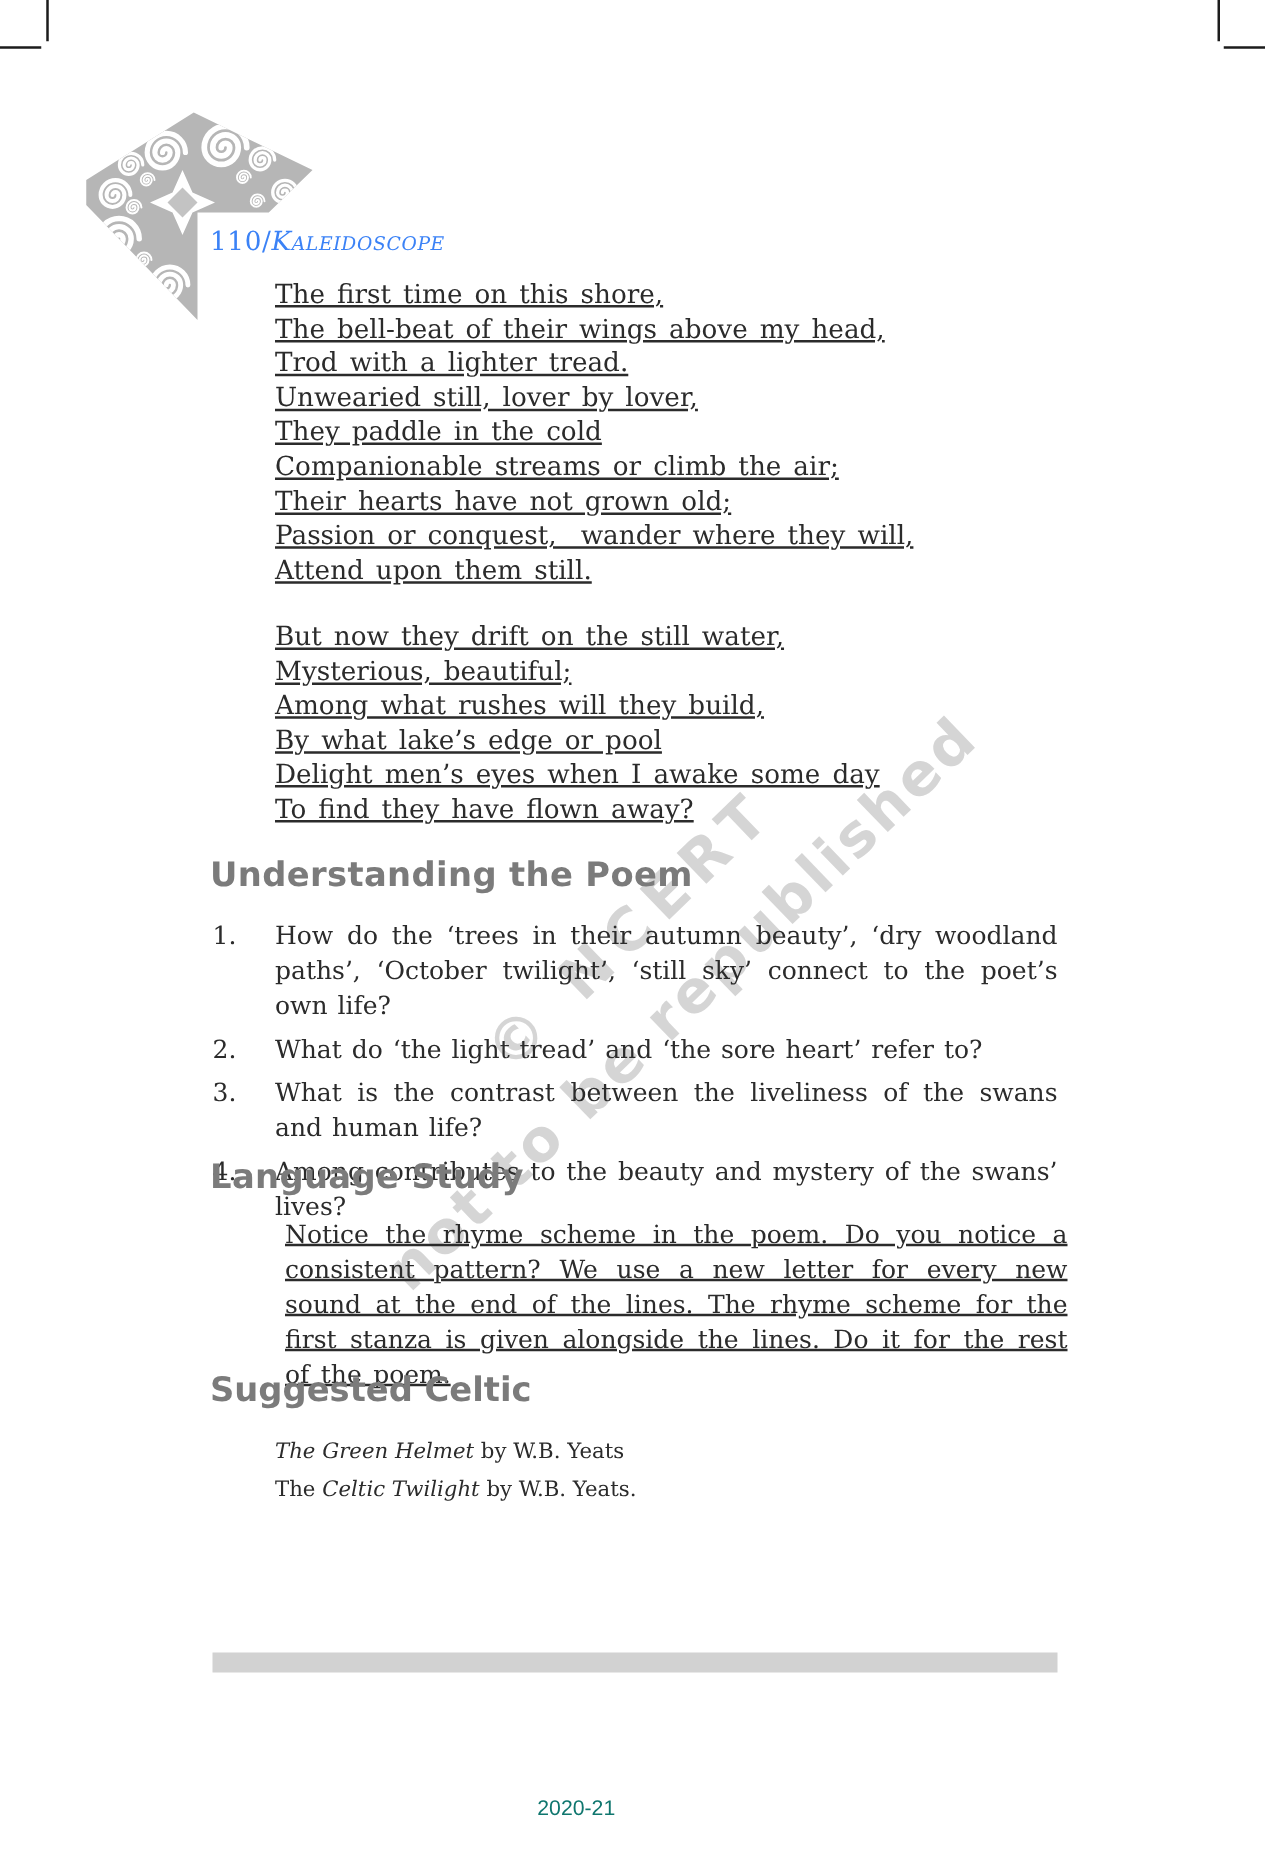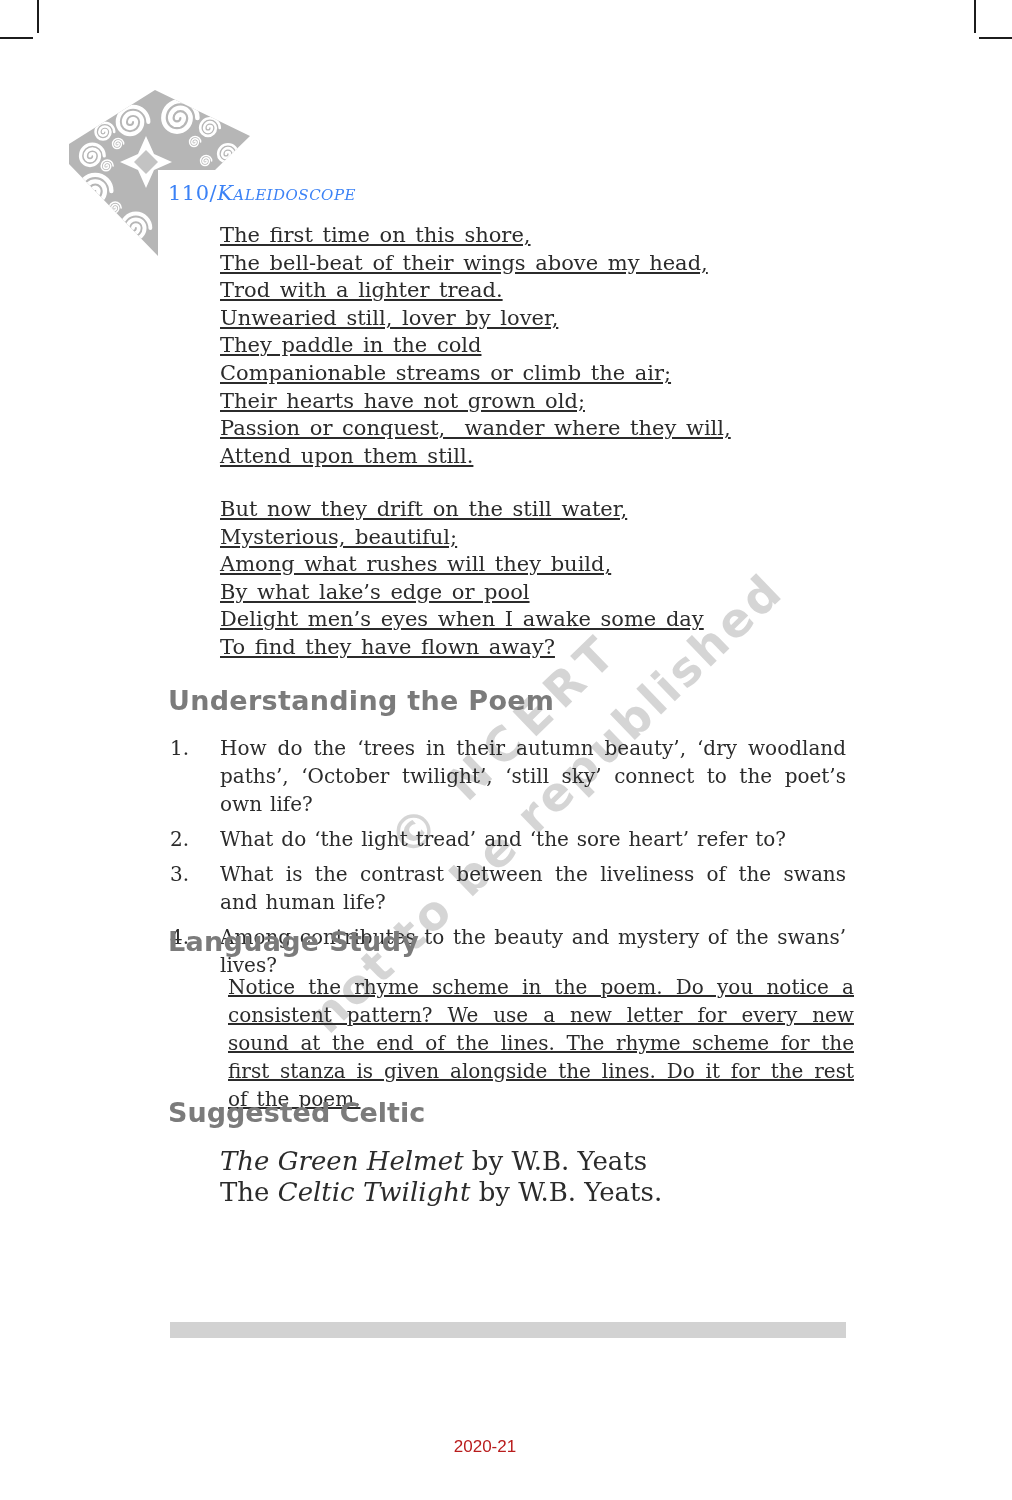--- a/index.html
+++ b/index.html
@@ -71,30 +71,30 @@
   
   .ls-para{
     position:absolute;left:228px;top:973px;width:626px;
     font-size:20px;line-height:28px;text-align:justify;
     word-spacing:0.14em;
     text-decoration:underline;
   }
 
   
   .sr-list{position:absolute;left:220px;top:1146px;
-    font-size:26px;line-height:31px;}
+    font-size:17px;line-height:31px;}
   .sr-item i{font-style:italic;}
 
   
   .gray-bar{position:absolute;left:170px;top:1322px;width:676px;height:16px;background:#d2d2d2;}
   .folio{
     position:absolute;left:0;top:1437px;width:922px;
     text-align:center;
     font-family:"Liberation Sans","DejaVu Sans",sans-serif;
-    font-size:17px;color:#b91c1c;padding-left:24px;
+    font-size:17px;color:#0f766e;
   }
 </style>
 </head>
 <body>
 
 <div class="page">
 
   <div class="crop tl-v"></div>
   <div class="crop tl-h"></div>
   <div class="crop tr-v"></div>

